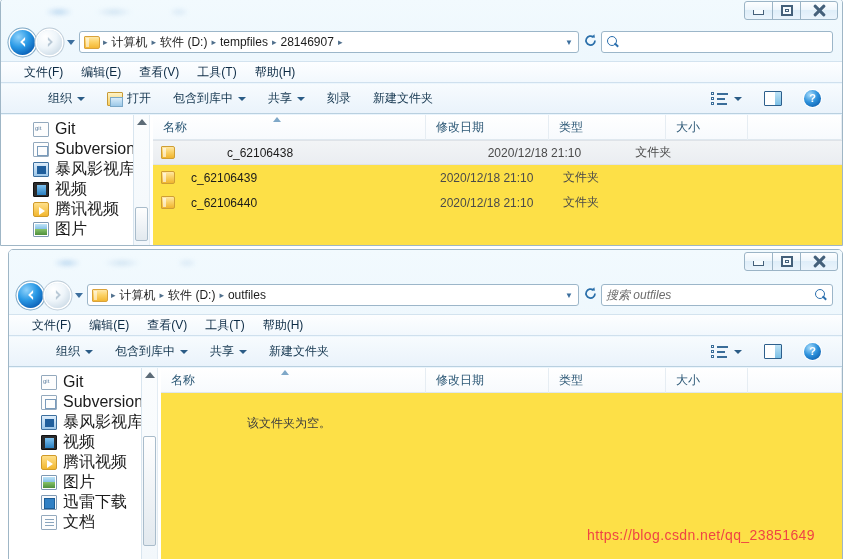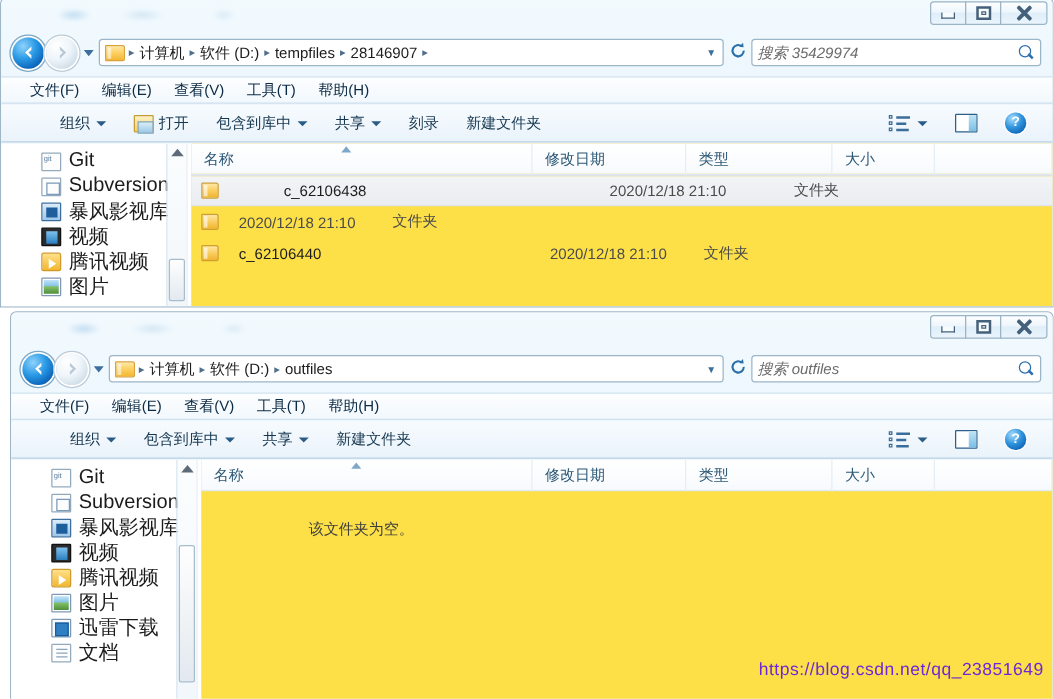--- a/index.html
+++ b/index.html
@@ -223,22 +223,22 @@
   .rowico {
     width:14px;height:13px;flex:none;margin-left:8px;margin-right:6px;
     background:linear-gradient(#ffe7a4 0%, #f9cf63 48%, #f0b52f 100%);
     border:1px solid #cf9e34; border-radius:1px 2px 2px 1px; position:relative;
   }
   .rowico::after{content:"";position:absolute;left:1px;top:1px;width:3px;height:9px;background:rgba(255,255,255,.6);}
   .empty-msg { font-size:12px; color:#3d3d3d; text-align:left; padding-left:86px; padding-top:22px; }
 
   
   .watermark {
-    position:absolute; right:8px; bottom:16px;
-    font-size:14px; color:#6d28d9; letter-spacing:.4px;
+    position:absolute; right:28px; bottom:16px;
+    font-size:14px; color:#ef4444; letter-spacing:.4px;
     font-family:"Liberation Sans", sans-serif; pointer-events:none;
   }
 </style>
 </head>
 <body>
 
 <div id="root">
 
   <div class="backdrop-blur"></div>
 
@@ -288,21 +288,20 @@
         </div>
 
         <div class="refresh">
           <svg width="15" height="15" viewBox="0 0 15 15">
             <path d="M12 7.5 a4.5 4.5 0 1 1 -1.6 -3.4" fill="none" stroke="#2a6faa" stroke-width="1.7"></path>
             <path d="M11.4 1.2 L11.9 4.8 L8.4 4.3 Z" fill="#2a6faa"></path>
           </svg>
         </div>
 
         <div class="searchbox">
-          <input type="text" placeholder="搜索 35429974" style="">
           <div class="mag"></div>
         </div>
       </div>
 
       <div class="menubar" style="top:62px;">
         <span class="menuitem">文件(F)</span>
         <span class="menuitem">编辑(E)</span>
         <span class="menuitem">查看(V)</span>
         <span class="menuitem">工具(T)</span>
         <span class="menuitem">帮助(H)</span>
@@ -397,20 +396,21 @@
 
           <div class="row selected">
             <span class="rowico"></span>
             <span class="cell" style="width:249px">c_62106438</span>
             <span class="cell muted" style="width:123px">2020/12/18 21:10</span>
             <span class="cell muted" style="width:117px">文件夹</span>
             <span class="cell muted" style="width:82px"></span>
           </div>
           <div class="row">
             <span class="rowico"></span>
+            <span class="cell" style="width:249px">c_62106439</span>
             <span class="cell muted" style="width:123px">2020/12/18 21:10</span>
             <span class="cell muted" style="width:117px">文件夹</span>
             <span class="cell muted" style="width:82px"></span>
           </div>
           <div class="row">
             <span class="rowico"></span>
             <span class="cell" style="width:249px">c_62106440</span>
             <span class="cell muted" style="width:123px">2020/12/18 21:10</span>
             <span class="cell muted" style="width:117px">文件夹</span>
             <span class="cell muted" style="width:82px"></span>

